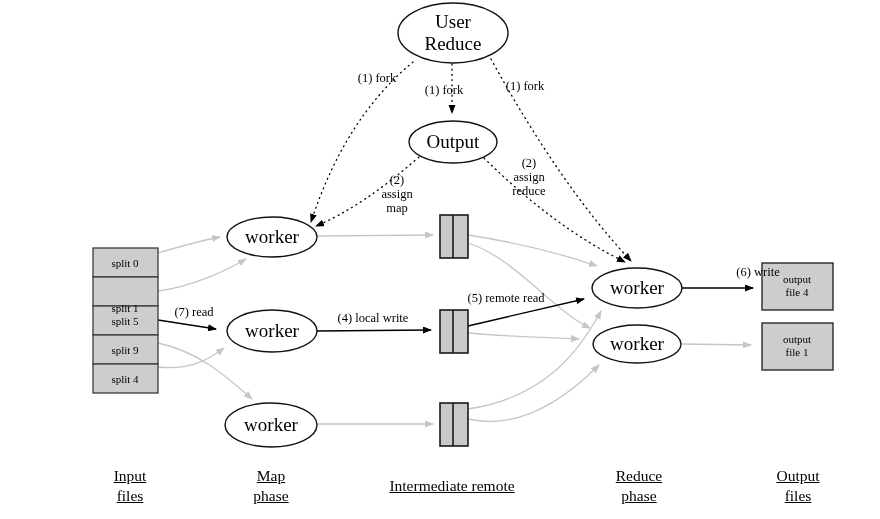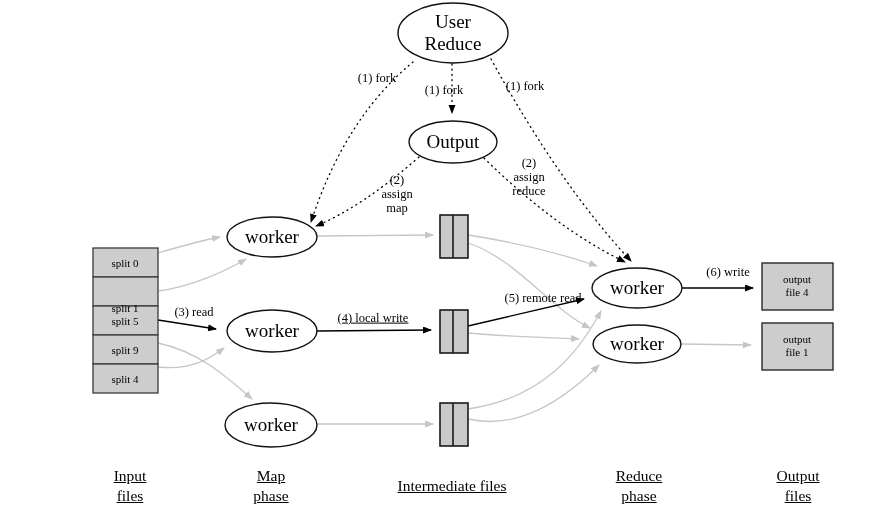--- a/index.html
+++ b/index.html
@@ -127,35 +127,35 @@
     <span>(2)</span>
     <span>assign</span>
     <span>map</span>
   </div>
   <div class="lbl f13 mline" style="left:529px;top:177px;">
     <span>(2)</span>
     <span>assign</span>
     <span>reduce</span>
   </div>
 
-  <div class="lbl f13" style="left:194px;top:312px;">(3) read</div>
-  <div class="lbl f13" style="left:373px;top:318px;text-decoration:underline;">(4) local write</div>
-  <div class="lbl f13" style="left:506px;top:298px;margin-left:37px;">(5) remote read</div>
-  <div class="lbl f13" style="left:728px;top:272px;">(6) write</div>
+  <div class="lbl f13" style="left:194px;top:312px;">(7) read</div>
+  <div class="lbl f13" style="left:373px;top:318px;">(4) local write</div>
+  <div class="lbl f13" style="left:506px;top:298px;">(5) remote read</div>
+  <div class="lbl f13" style="left:758px;top:272px;">(6) write</div>
 
   <div class="lbl phase" style="left:130px;top:486px;">
     <span>Input</span>
     <span>files</span>
   </div>
   <div class="lbl phase" style="left:271px;top:486px;">
     <span>Map</span>
     <span>phase</span>
   </div>
   <div class="lbl phase" style="left:452px;top:486px;">
-    <span>Intermediate files</span>
+    <span>Intermediate remote</span>
   </div>
   <div class="lbl phase" style="left:639px;top:486px;">
     <span>Reduce</span>
     <span>phase</span>
   </div>
   <div class="lbl phase" style="left:798px;top:486px;">
     <span>Output</span>
     <span>files</span>
   </div>
 

